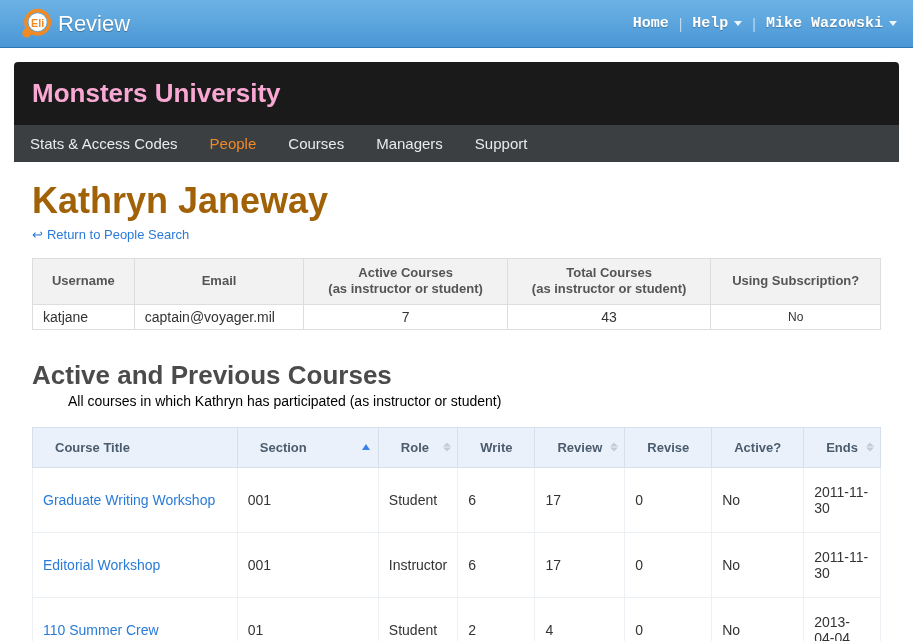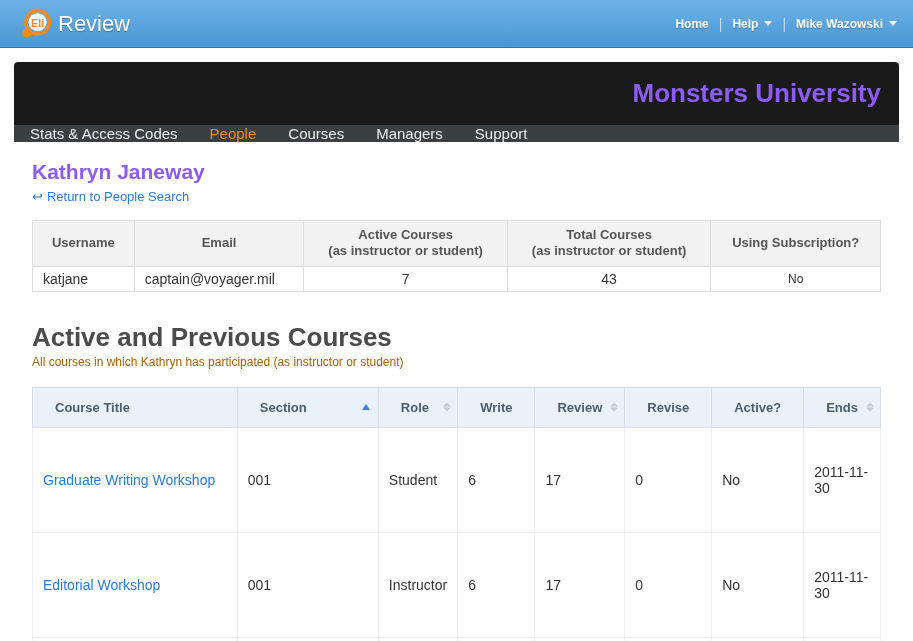--- a/index.html
+++ b/index.html
@@ -3,53 +3,53 @@
 <meta charset="utf-8">
 <style>
   * { box-sizing: border-box; margin: 0; padding: 0; }
   body { font-family: "Helvetica Neue", Helvetica, Arial, sans-serif; font-size: 14px; color: #333; background: #fff; }
   
   .topbar { background: linear-gradient(#6db2e6, #4a97d5); height: 48px; display: flex; align-items: center; justify-content: space-between; padding: 0 16px; border-bottom: 1px solid #2b76b3; }
   .brand { display: flex; align-items: center; gap: 6px; }
   .brand-logo { width: 36px; height: 36px; }
   .brand-text { color: #fff; font-size: 22px; font-weight: 300; text-shadow: 0 1px 1px rgba(0,0,0,0.3); }
   .topnav { display: flex; align-items: center; }
-  .topnav a { color: #fff; font-weight: 600; text-decoration: none; font-size: 12px; display: flex; align-items: center; gap: 4px; text-shadow: 0 1px 1px rgba(0,0,0,0.25);}
+  .topnav a { color: #fff; font-weight: 600; text-decoration: none; font-size: 15px; display: flex; align-items: center; gap: 4px; text-shadow: 0 1px 1px rgba(0,0,0,0.25); font-family: Liberation Mono, monospace;}
   .topnav .sep { color: rgba(255,255,255,0.6); margin: 0 10px; }
   .chev-down { width: 0; height: 0; border-left: 4px solid transparent; border-right: 4px solid transparent; border-top: 5px solid #fff; display: inline-block; margin-left: 2px; opacity: .9;}
   
   .page-wrap { padding: 14px; }
-  .blackbar { background: #1a1a1a; color: #8b5cf6; padding: 16px 18px; border-top-left-radius: 4px; border-top-right-radius: 4px; text-align: right; }
+  .blackbar { background: #1a1a1a; color: #f9a8d4; padding: 16px 18px; border-top-left-radius: 4px; border-top-right-radius: 4px; }
   .blackbar h1 { font-size: 26px; font-weight: 700; }
   
   .tabs { background: #3b3f42; display: flex; font-size: 15px; }
-  .tab { color: #eaeaea; padding: 0 16px; cursor: pointer; }
+  .tab { color: #eaeaea; padding: 10px 16px; cursor: pointer; }
   .tab.active { color: #f08a24; }
   
   .content { padding: 18px 18px 30px 18px; }
-  .person-name { font-size: 21px; font-weight: 700; color: #8b5cf6; margin-bottom: 4px; }
+  .person-name { font-size: 36px; font-weight: 700; color: #a16207; margin-bottom: 4px; }
   .back-link { color: #2a7bd8; text-decoration: none; font-size: 13px; display: inline-flex; align-items: center; gap: 4px; }
   
   table.summary { width: 100%; border-collapse: collapse; margin-top: 16px; border: 1px solid #fca5a5; }
   table.summary th { background: #f2f2f2; color: #555; font-weight: 700; font-size: 13px; padding: 6px 10px; border: 1px solid #ddd; text-align: center; line-height: 1.25;}
   table.summary td { padding: 4px 10px; border: 1px solid #ddd; font-size: 14px; }
   table.summary td.c { text-align: center; }
   
   h2.section-h { font-size: 26px; font-weight: 700; color: #4b4b4b; margin-top: 30px; }
-  .section-sub { font-size: 12px; color: #a16207; margin-top: 2px; }
+  .section-sub { font-size: 14px; color: #000000; margin-top: 2px; margin-left: 36px; }
   
   table.courses { width: 100%; border-collapse: collapse; margin-top: 18px; border: 1px solid #d6e0ec; }
   table.courses th { background: #eaf1fa; color: #4b5c6e; font-weight: 700; font-size: 13px; padding: 12px 22px; border: 1px solid #d6e0ec; text-align: left; position: relative; }
   table.courses th.sortable::after { content: ""; position: absolute; right: 8px; top: 50%; transform: translateY(-50%); width: 0; height: 0; border-left: 4px solid transparent; border-right: 4px solid transparent; border-bottom: 6px solid #c3ccd6; }
   table.courses th.sorted::after { border-bottom-color: #3b82e6; }
   table.courses th .sort-both { position:absolute; right:6px; top:50%; transform:translateY(-50%); display:flex; flex-direction:column; gap:1px;}
   table.courses th .sort-both span{ width:0;height:0;border-left:4px solid transparent;border-right:4px solid transparent;}
   table.courses th .sort-both .up{border-bottom:4px solid #c3ccd6;}
   table.courses th .sort-both .dn{border-top:4px solid #c3ccd6;}
-  table.courses td { padding: 36px 10px; border: 1px solid #eceff3; font-size: 14px; vertical-align: middle;}
+  table.courses td { padding: 16px 10px; border: 1px solid #eceff3; font-size: 14px; vertical-align: middle;}
   table.courses td a { color: #2a7bd8; text-decoration: none; }
 </style>
 </head>
 <body>
 
 <div class="topbar">
   <div class="brand">
     <svg class="brand-logo" viewBox="0 0 40 40">
       <circle cx="12" cy="30" r="5" fill="#f08a24"></circle>
       <circle cx="24" cy="18" r="13" fill="none" stroke="#f08a24" stroke-width="4"></circle>

